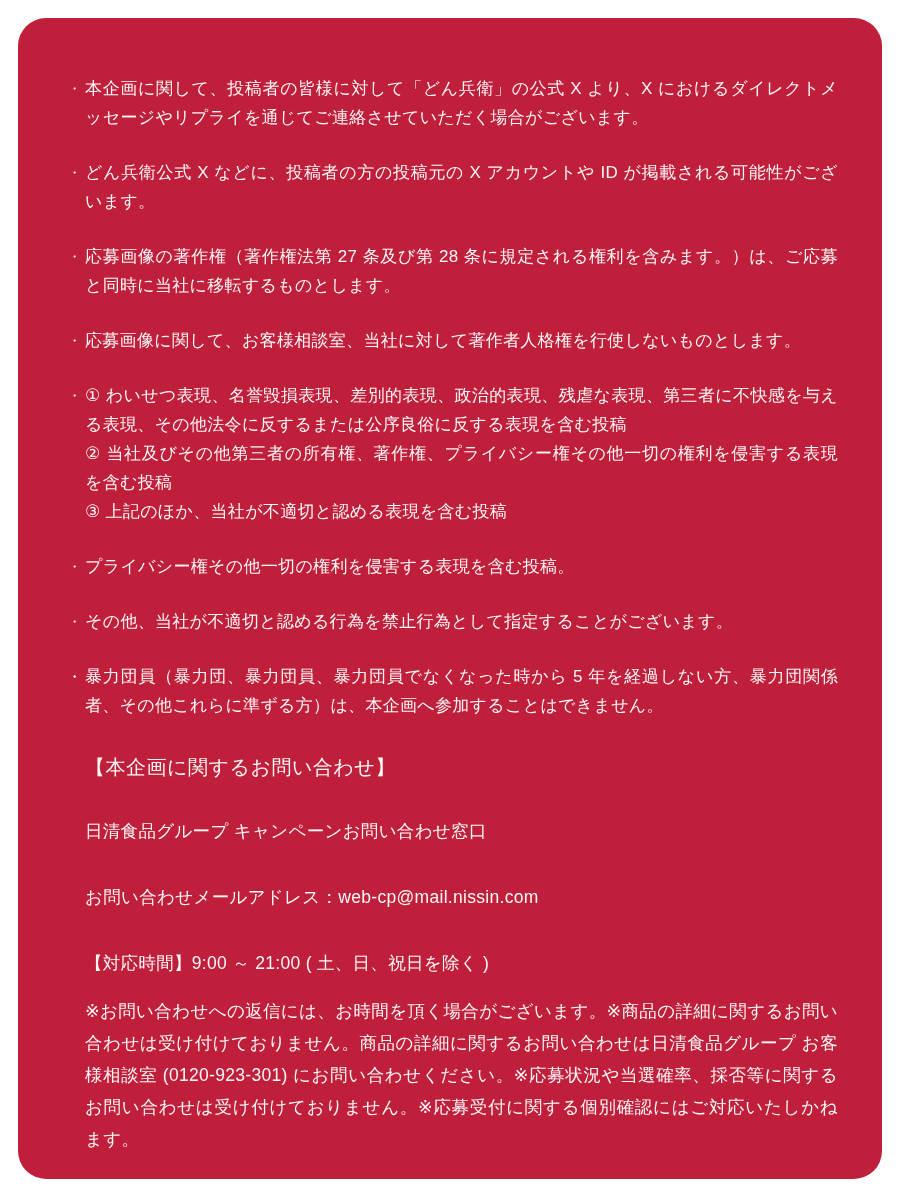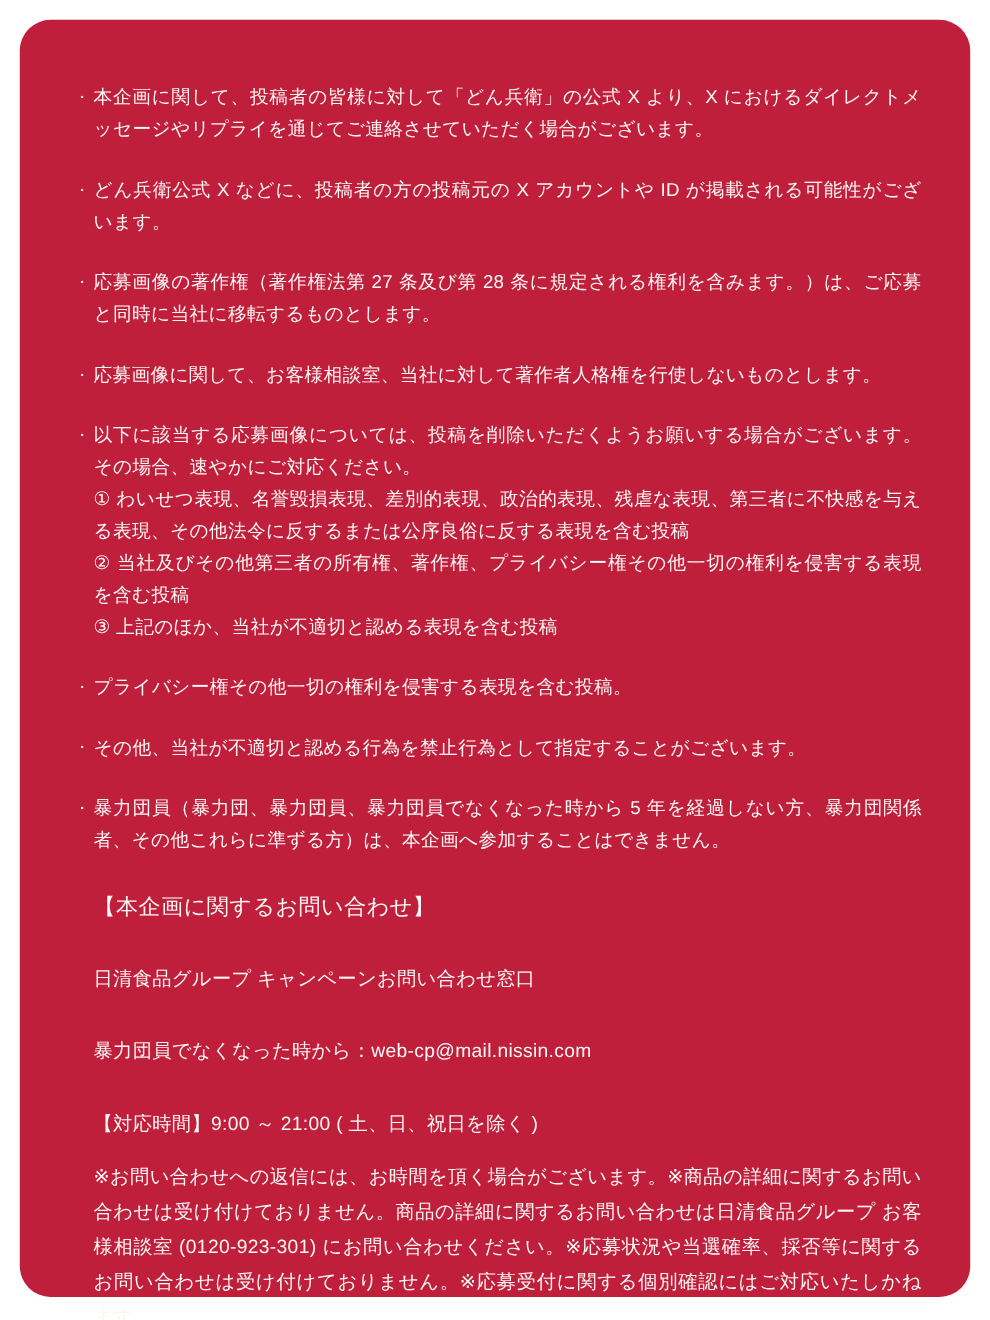--- a/index.html
+++ b/index.html
@@ -96,21 +96,20 @@
         <span>応募画像の著作権（著作権法第 27 条及び第 28 条に規定される権利を含みます。）は、ご応募と同時に当社に移転するものとします。</span>
       </div>
 
       <div class="li">
         <span class="bullet">・</span>
         <span>応募画像に関して、お客様相談室、当社に対して著作者人格権を行使しないものとします。</span>
       </div>
 
       <div class="li">
         <span class="bullet">・</span>
-        <span>以下に該当する応募画像については、投稿を削除いただくようお願いする場合がございます。その場合、速やかにご対応ください。</span>
         <div class="subline">① わいせつ表現、名誉毀損表現、差別的表現、政治的表現、残虐な表現、第三者に不快感を与える表現、その他法令に反するまたは公序良俗に反する表現を含む投稿</div>
         <div class="subline">② 当社及びその他第三者の所有権、著作権、プライバシー権その他一切の権利を侵害する表現を含む投稿</div>
         <div class="subline">③ 上記のほか、当社が不適切と認める表現を含む投稿</div>
       </div>
 
       <div class="li">
         <span class="bullet">・</span>
         <span>プライバシー権その他一切の権利を侵害する表現を含む投稿。</span>
       </div>
 
@@ -125,19 +124,19 @@
 
       <div class="li">
         <span class="bullet">・</span>
         <span>暴力団員（暴力団、暴力団員、暴力団員でなくなった時から 5 年を経過しない方、暴力団関係者、その他これらに準ずる方）は、本企画へ参加することはできません。</span>
       </div>
 
     </div>
 
     <div class="contact-heading">【本企画に関するお問い合わせ】</div>
     <div class="contact-line">日清食品グループ キャンペーンお問い合わせ窓口</div>
-    <div class="contact-line">暴力団員でなくなった時から：web-cp@mail.nissin.com</div>
+    <div class="contact-line">お問い合わせメールアドレス：web-cp@mail.nissin.com</div>
     <div class="contact-line">【対応時間】9:00 ～ 21:00 ( 土、日、祝日を除く )</div>
 
     <div class="notes">※お問い合わせへの返信には、お時間を頂く場合がございます。※商品の詳細に関するお問い合わせは受け付けておりません。商品の詳細に関するお問い合わせは日清食品グループ お客様相談室 (0120-923-301) にお問い合わせください。※応募状況や当選確率、採否等に関するお問い合わせは受け付けておりません。※応募受付に関する個別確認にはご対応いたしかねます。</div>
 
   </div>
 </div>
 
 </body></html>

